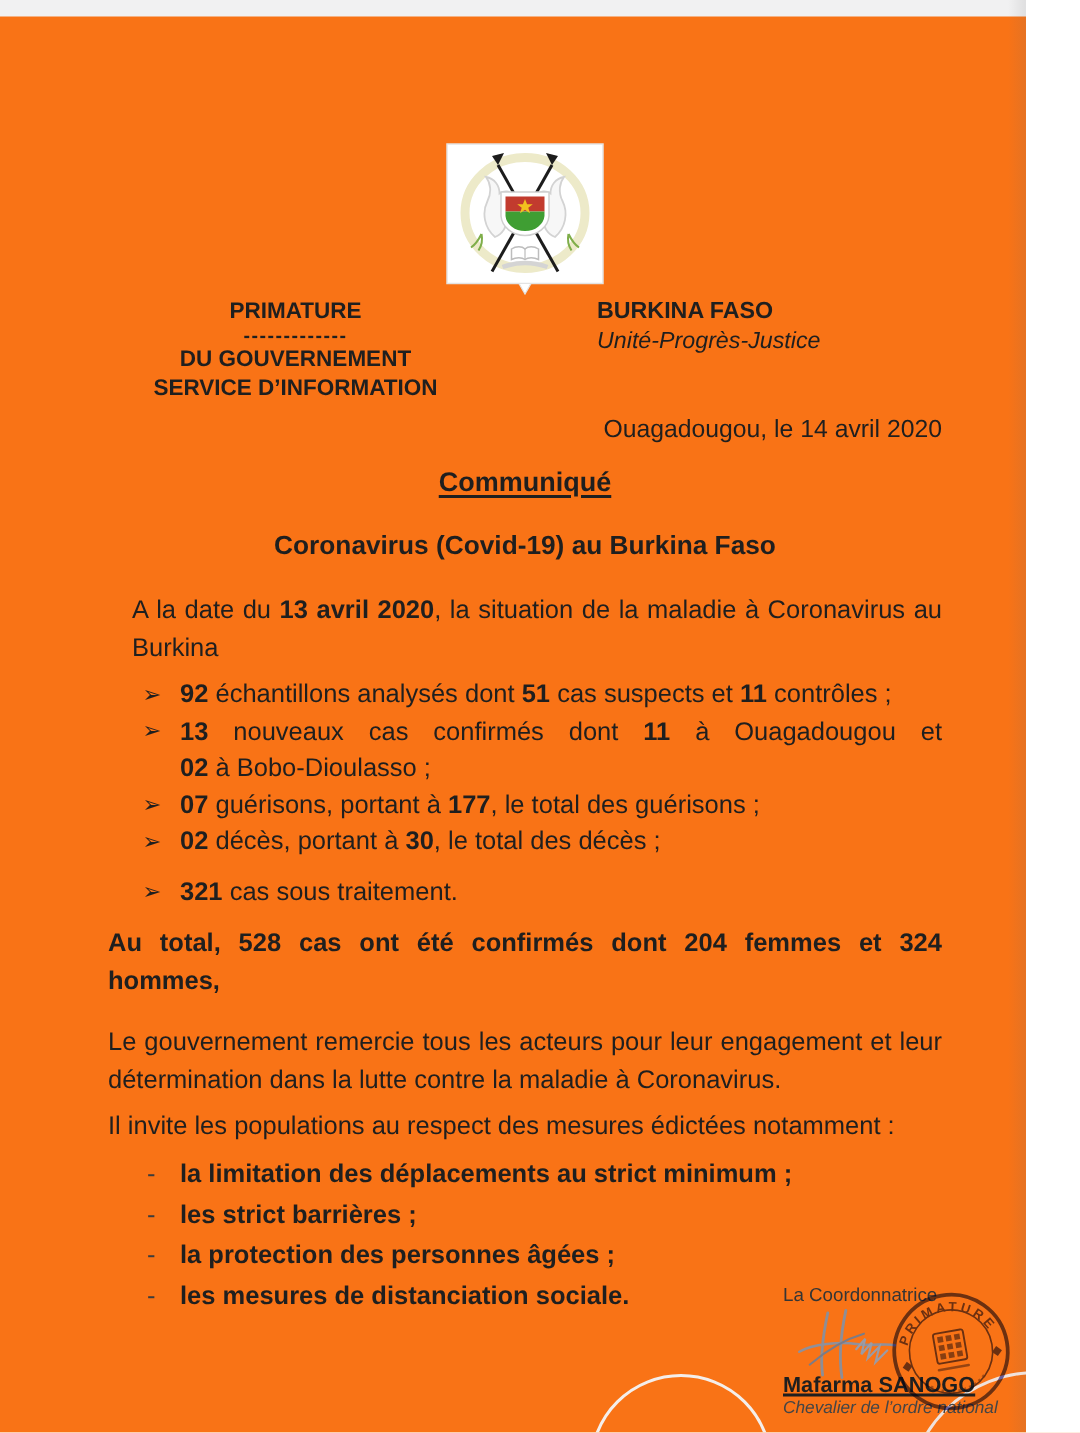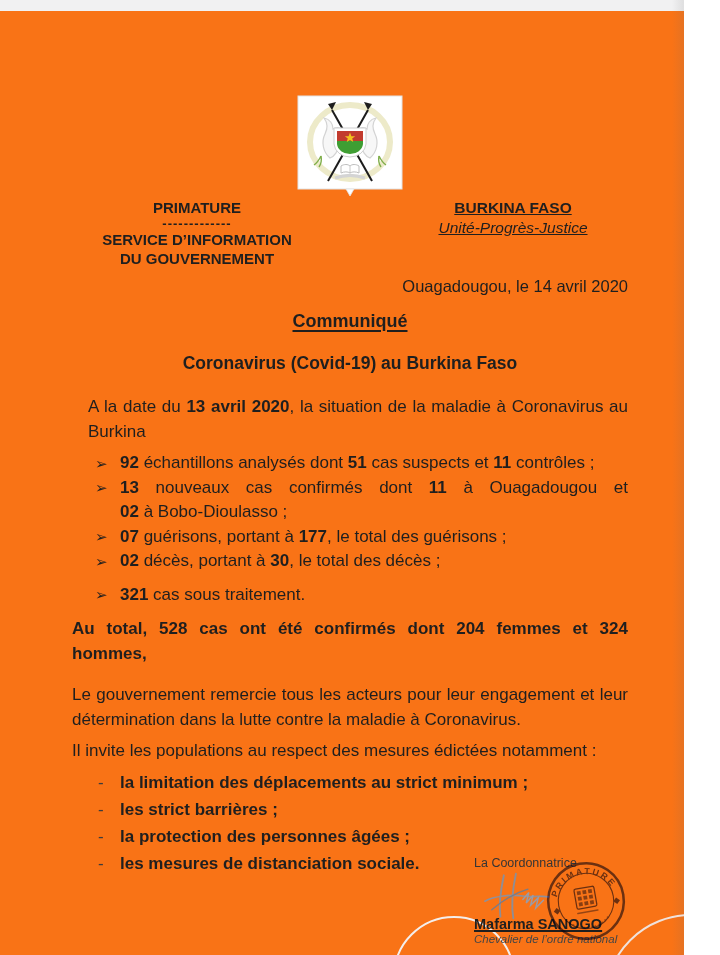--- a/index.html
+++ b/index.html
@@ -16,21 +16,21 @@
   .watermark-circle-2 { position:absolute; left:393px; top:916px; width:118px; height:118px;
     border-radius:50%; border:2px solid #f4eeeb; }
 
   .content { position:absolute; left:72px; top:0; width:556px; }
 
   .emblem { display:block; margin:95px auto 0 auto; }
 
   .header-row { display:flex; justify-content:space-between; margin-top:1px; }
   .header-left { width:250px; text-align:center; font-weight:bold; font-size:15px; line-height:19px; }
   .header-dashes { font-size:13px; line-height:13px; letter-spacing:1px; }
-  .header-right { width:230px; text-align:center; font-size:15.5px; line-height:20px;text-decoration:underline; }
+  .header-right { width:230px; text-align:left; font-size:15.5px; line-height:20px; }
   .country { font-weight:bold; }
   .motto { font-style:italic; }
   .dateline { text-align:right; font-size:16.5px; margin-top:9px; }
 
   .doc-title { text-align:center; font-weight:bold; font-size:18px; margin-top:15px;
     text-decoration:underline; text-underline-offset:3px; text-decoration-thickness:1.5px; }
   .doc-subtitle { text-align:center; font-weight:bold; font-size:17.5px; margin-top:21px; }
 
   .para { font-size:17px; line-height:24.5px; text-align:justify; }
   .mt-intro { margin-top:21px;margin-left:16px; }
@@ -43,21 +43,21 @@
   .bullet.spaced { margin-top:9px; }
 
   .summary { margin-top:10px; font-weight:bold; }
   .p-thanks { margin-top:17px; }
   .p-invite { margin-top:7px; }
 
   .measures { margin-top:5px; }
   .measure { position:relative; padding-left:48px; font-size:17px; line-height:27px; font-weight:bold; }
   .measure .marker { position:absolute; left:26px; font-weight:normal; color:#3c3c3c; }
 
-  .signature-block { position:absolute; left:474px; top:856px; width:185px; }
+  .signature-block { position:absolute; left:522px; top:856px; width:185px; }
   .sig-role { font-size:12.5px; color:#353535; }
   .sig-strokes { display:block; margin:0 0 0 4px; }
   .sig-name { font-size:14.5px; font-weight:bold; margin-top:-6px;
     text-decoration:underline; text-decoration-thickness:1.8px; }
   .sig-title { font-size:11.5px; font-style:italic; color:#454545; margin-top:1px; }
   .stamp { position:absolute; left:70px; top:3px; opacity:0.88; mix-blend-mode:multiply; }
 </style>
 </head>
 <body>
 
@@ -95,22 +95,22 @@
         <path d="M44,71 C47,69 51,69 53,71 C55,69 59,69 62,71 L62,78 C59,76.5 55,76.5 53,78 C51,76.5 47,76.5 44,78 Z" fill="#ffffff" stroke="#bdbdbd"></path>
         <line x1="53" y1="71" x2="53" y2="78" stroke="#bdbdbd" stroke-width="0.8"></line>
       </g>
       <path d="M38,83 C48,79.5 58,79.5 68,83" stroke="#d4d4d4" stroke-width="3" fill="none"></path>
     </svg>
 
     <div class="header-row">
       <div class="header-left">
         <div>PRIMATURE</div>
         <div class="header-dashes">-------------</div>
+        <div>DU GOUVERNEMENT</div>
         <div>SERVICE D’INFORMATION</div>
-        <div>DU GOUVERNEMENT</div>
       </div>
       <div class="header-right">
         <div class="country">BURKINA FASO</div>
         <div class="motto">Unité-Progrès-Justice</div>
       </div>
     </div>
 
     <div class="dateline">Ouagadougou, le 14 avril 2020</div>
 
     <div class="doc-title">Communiqué</div>

